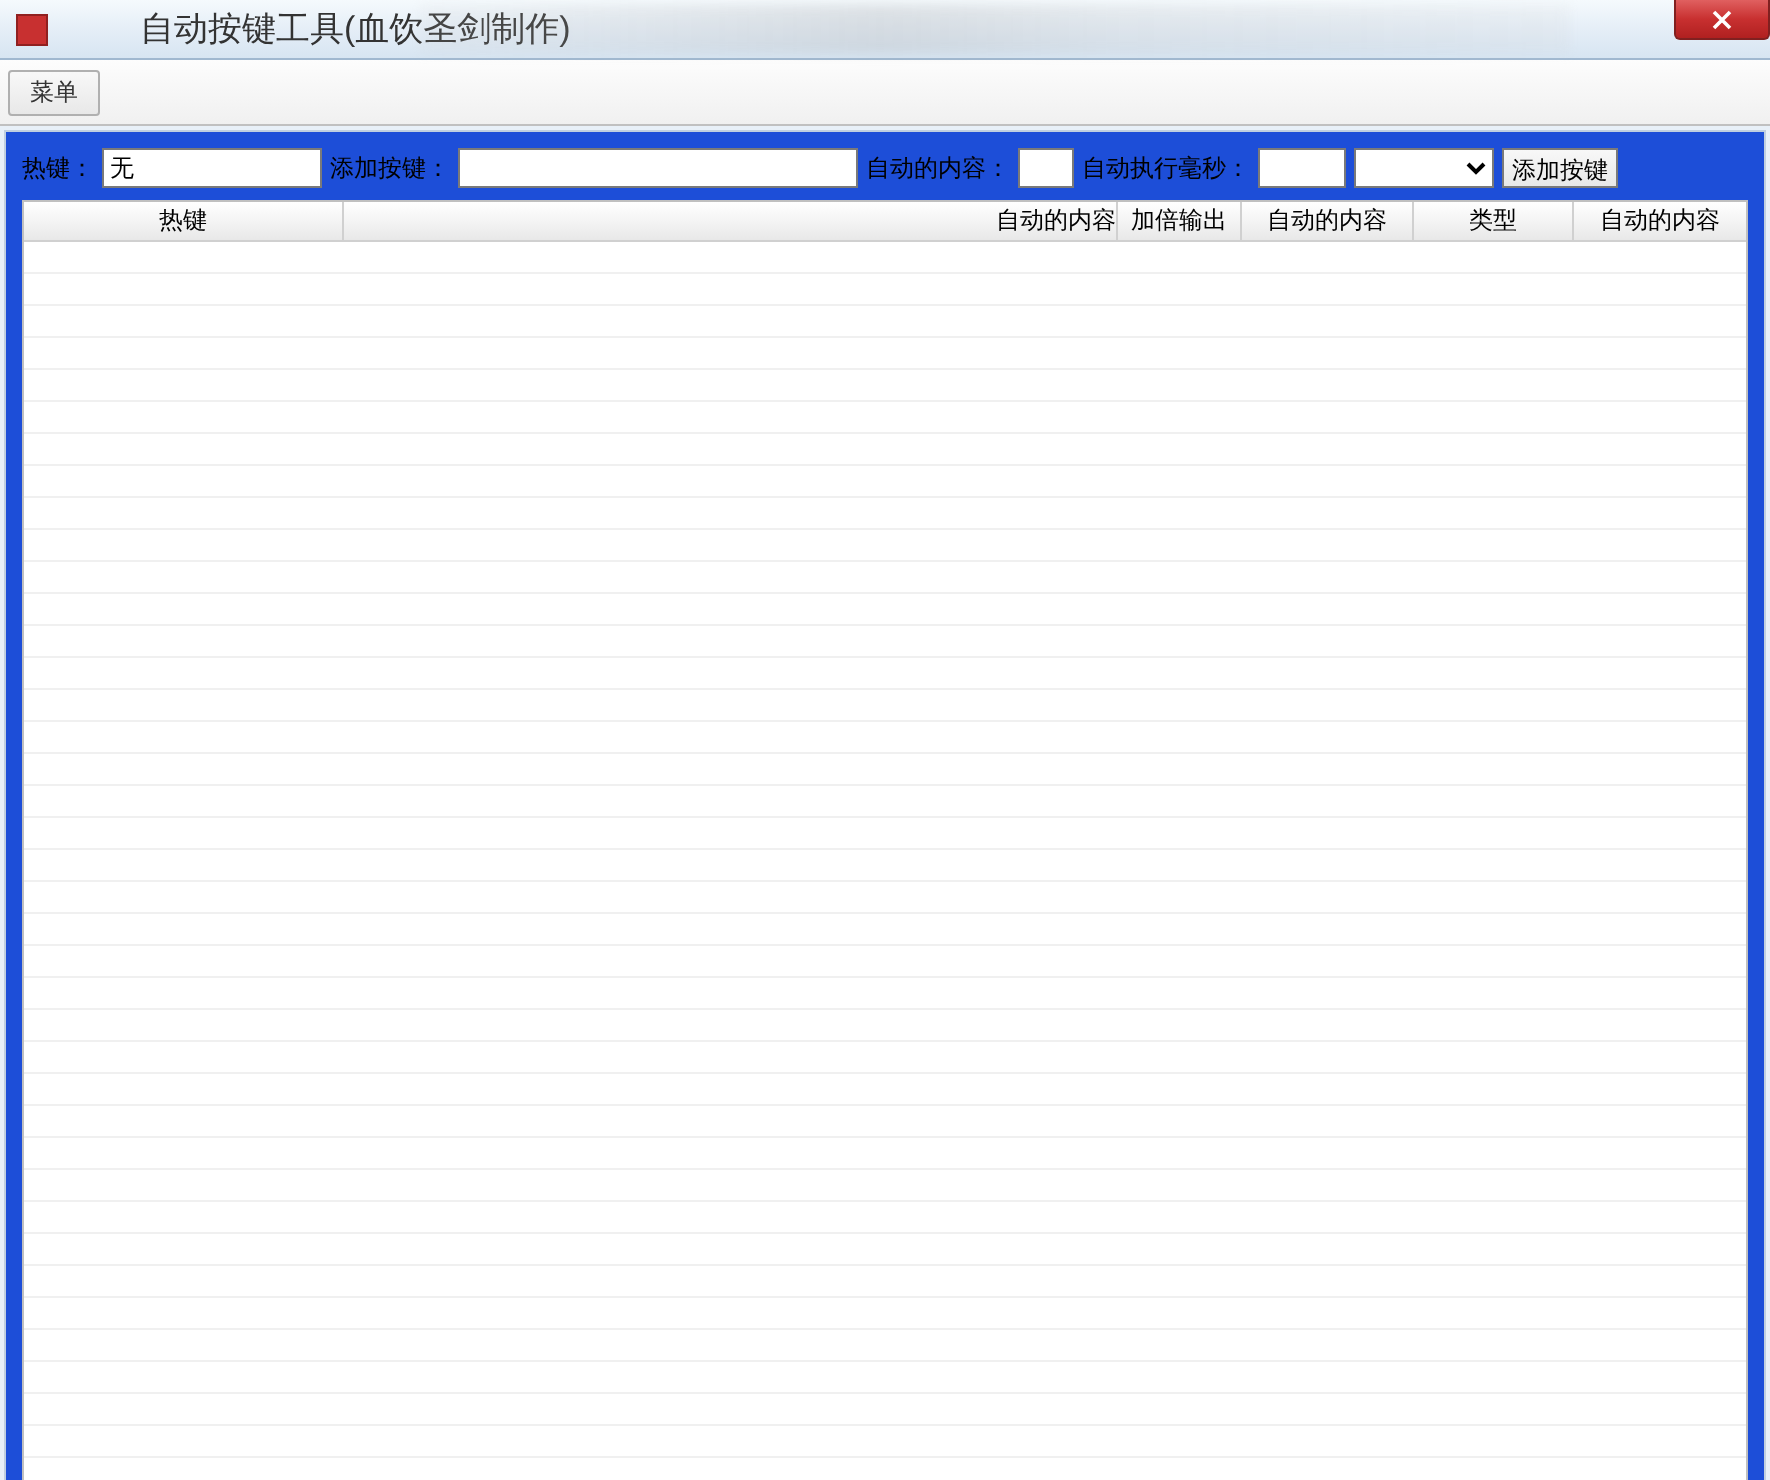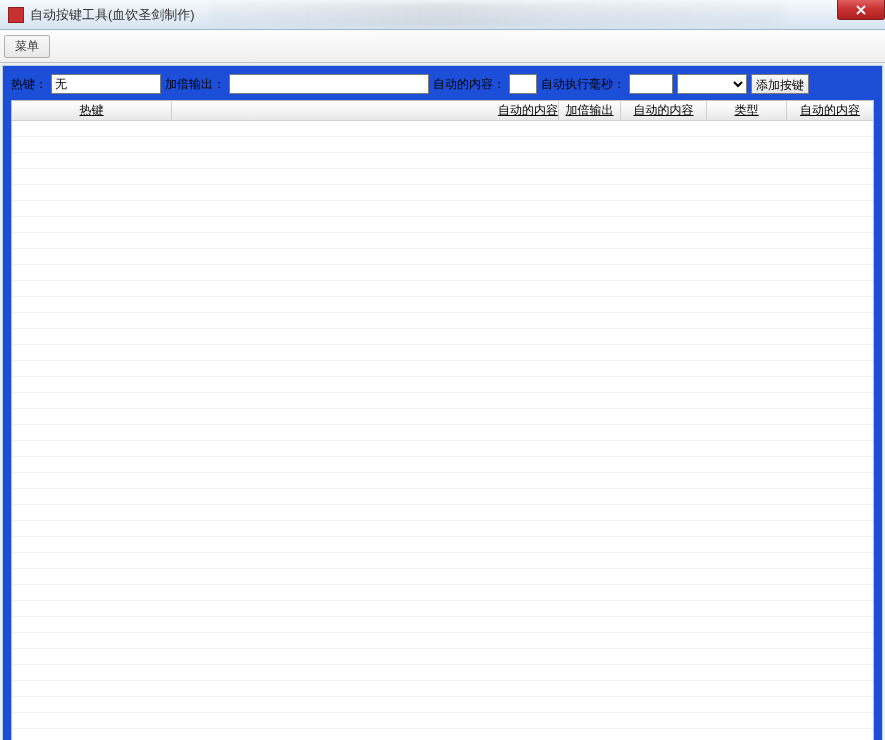--- a/index.html
+++ b/index.html
@@ -29,21 +29,22 @@
       width: 16px;
       height: 16px;
       background: #c83030;
       margin-left: 8px;
       margin-right: 6px;
       display: inline-block;
       border: 1px solid #902020;
     }
     .titlebar .title-text {
       color: #333;
-      font-size: 13px;
+      font-size: 17px;
+      margin-left: 40px;
     }
     .titlebar .blurred-bg {
       position: absolute;
       left: 210px;
       right: 100px;
       top: 2px;
       bottom: 2px;
       background: linear-gradient(to right, 
         rgba(200,200,200,0.2) 0%, 
         rgba(180,180,180,0.3) 20%,
@@ -153,21 +154,20 @@
       flex: 1;
       border: 1px solid #c0c0c0;
       overflow: hidden;
       background: #fff;
     }
     .table-header {
       display: flex;
       background: linear-gradient(to bottom, #ffffff 0%, #f4f4f4 50%, #e8e8e8 100%);
       border-bottom: 1px solid #d0d0d0;
       height: 20px;
-      text-decoration: underline;
     }
     .th {
       border-right: 1px solid #d0d0d0;
       text-align: center;
       font-size: 12px;
       color: #000;
       line-height: 19px;
       overflow: hidden;
       white-space: nowrap;
     }
@@ -203,21 +203,21 @@
 
 <div class="menubar">
   <div class="menu-item">菜单</div>
 </div>
 
 <div class="content">
 
   <div class="input-row">
     <label>热键：</label>
     <input type="text" class="text-input input-hotkey" value="无" style="">
-    <label>加倍输出：</label>
+    <label>添加按键：</label>
     <input type="text" class="text-input input-content" value="" style="">
     <label>自动的内容：</label>
     <input type="text" class="text-input input-double" value="" style="">
     <label>自动执行毫秒：</label>
     <input type="text" class="text-input input-ms" value="" style="">
     <select class="select-type"></select>
     <button class="add-btn">添加按键</button>
   </div>
 
   <div class="table-wrap">

